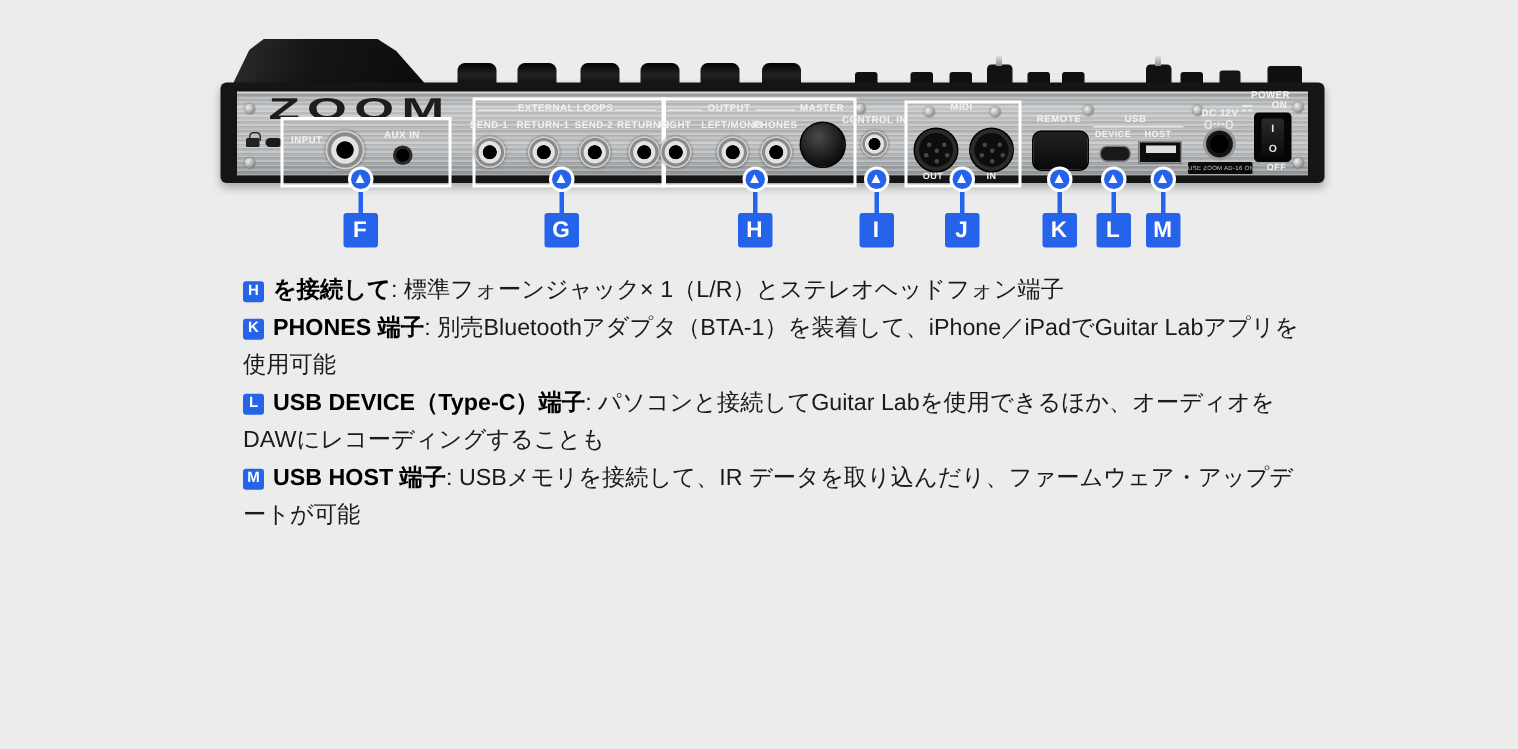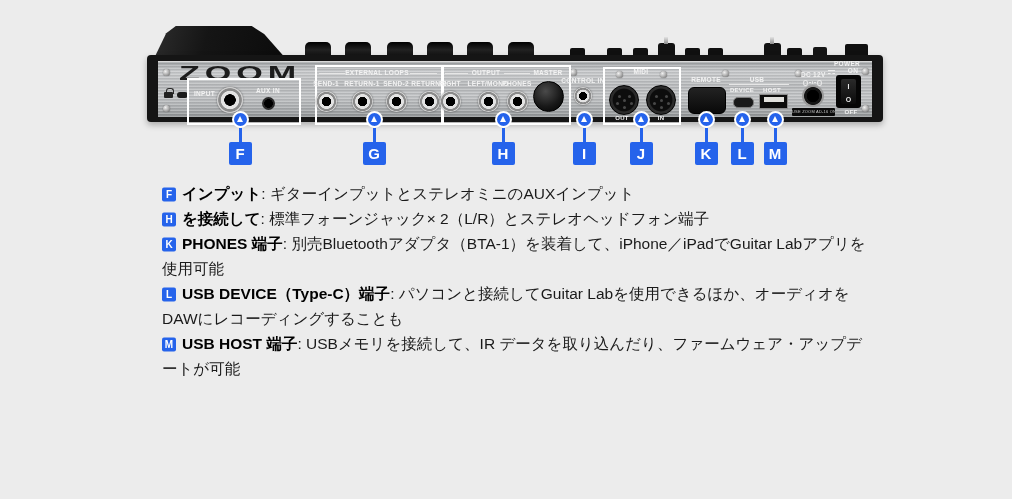--- a/index.html
+++ b/index.html
@@ -275,24 +275,23 @@
     <div class="m-circle">
             <div class="m-tri"></div>
           </div>
     <div class="m-line"></div>
     <div class="m-square"><span class="m-letter">M</span></div>
   </div>
 </div>
   </div>
 
   <div class="abs legend" id="legend">
-  <p class="entry"><span class="tag">F</span><span class="lbl">インプット</span><span class="desc">: ギターインプットとステレオミニのAUXインプット</span></p>
-
-
-  <p class="entry"><span class="tag">H</span><span class="lbl">を接続して</span><span class="desc">: 標準フォーンジャック× 2（L/R）とステレオヘッドフォン端子</span></p>
+
+
+  <p class="entry"><span class="tag">H</span><span class="lbl">を接続して</span><span class="desc">: 標準フォーンジャック× 1（L/R）とステレオヘッドフォン端子</span></p>
 
 
 
   <p class="entry"><span class="tag">K</span><span class="lbl">PHONES 端子</span><span class="desc">: 別売Bluetoothアダプタ（BTA-1）を装着して、iPhone／iPadでGuitar Labアプリを使用可能</span></p>
 
   <p class="entry"><span class="tag">L</span><span class="lbl">USB DEVICE（Type-C）端子</span><span class="desc">: パソコンと接続してGuitar Labを使用できるほか、オーディオをDAWにレコーディングすることも</span></p>
 
   <p class="entry"><span class="tag">M</span><span class="lbl">USB HOST 端子</span><span class="desc">: USBメモリを接続して、IR データを取り込んだり、ファームウェア・アップデートが可能</span></p>
 </div>
 </div>

